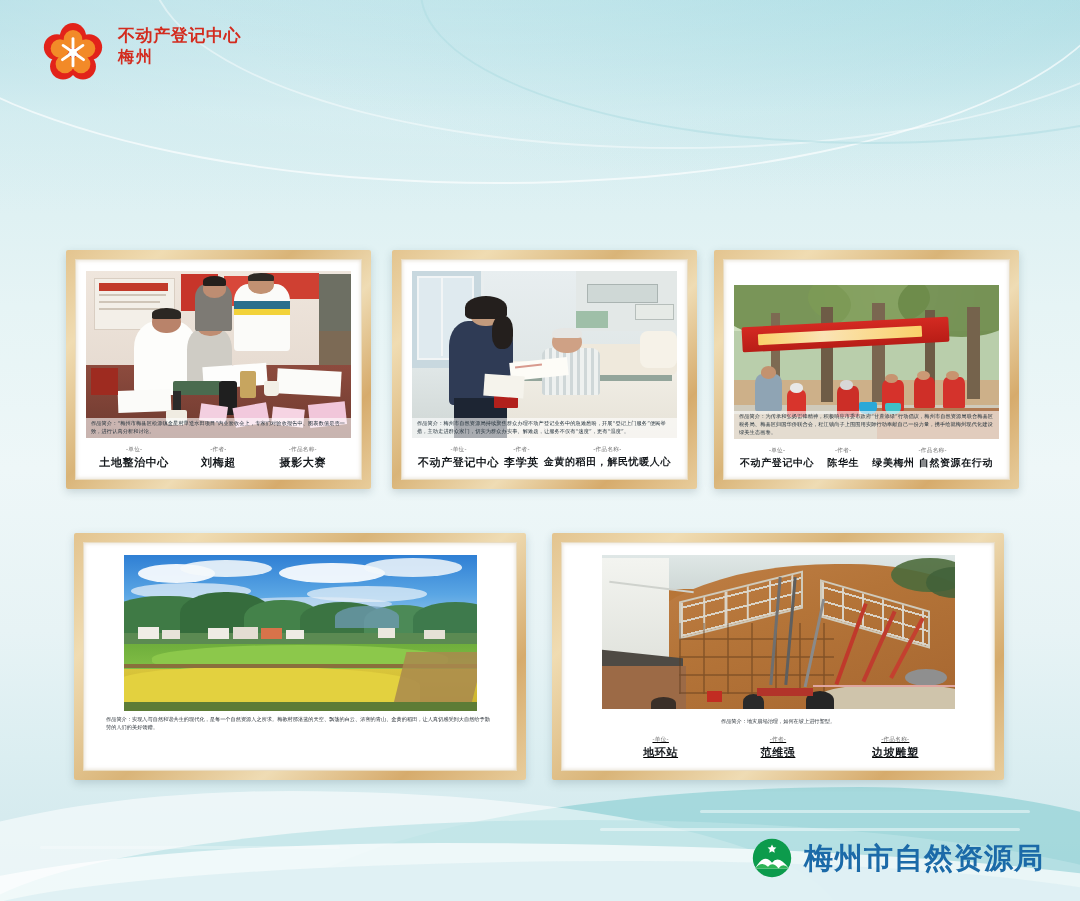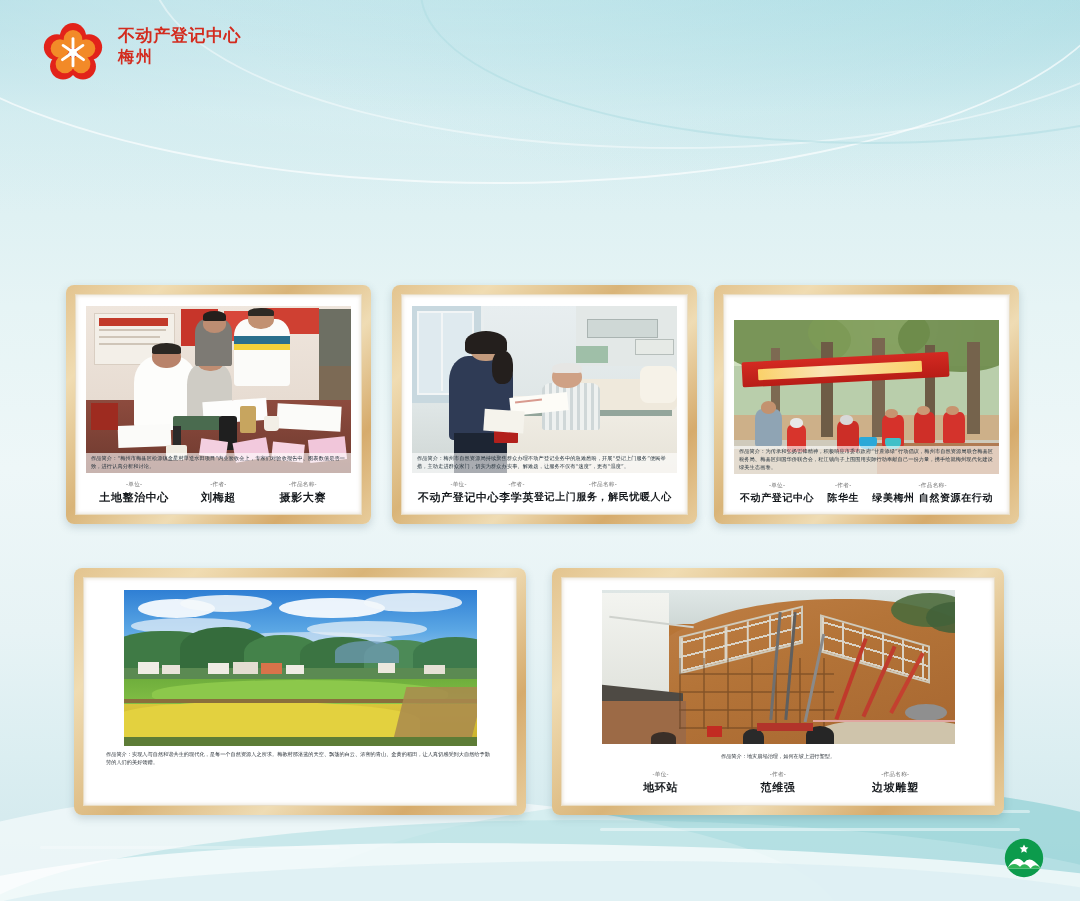--- a/index.html
+++ b/index.html
@@ -67,23 +67,22 @@
     -webkit-background-clip:text;background-clip:text;color:transparent;
     filter:drop-shadow(2px 2px 0 #ffffff) drop-shadow(-2px -2px 0 #ffffff)
            drop-shadow(2px -2px 0 #ffffff) drop-shadow(-2px 2px 0 #ffffff)
            drop-shadow(3px 4px 2px rgba(70,120,130,.22));
   }
 
   
   .frame{
     position:absolute;box-sizing:border-box;
     background:linear-gradient(135deg,#e3c48f 0%,#f0dcb2 18%,#d9b478 42%,#efdcb4 62%,#d6ab6c 82%,#e8cd9c 100%);
-    padding:9px;border-radius:8px;
+    padding:9px;border-radius:2px;
     box-shadow:0 3px 9px rgba(60,90,100,.22);
-    margin-top:35px;
   }
   .frame-inner{
     width:100%;height:100%;box-sizing:border-box;background:#ffffff;
     border:1px solid #e9dcc2;
     box-shadow:inset 0 0 4px rgba(150,120,70,.28);
     display:flex;flex-direction:column;align-items:center;
     padding:11px 10px 8px 10px;
   }
   .photo{position:relative;width:100%;overflow:hidden;background:#cfd4d6;}
   .photo-overlay{
@@ -273,21 +272,21 @@
         <div class="meta-col">
           <div class="meta-label">-单位-</div>
           <div class="meta-value">不动产登记中心</div>
         </div>
         <div class="meta-col">
           <div class="meta-label">-作者-</div>
           <div class="meta-value">李学英</div>
         </div>
         <div class="meta-col" style="flex:1.6;">
           <div class="meta-label">-作品名称-</div>
-          <div class="meta-value sm">登记上门服务，解民忧暖人心</div>
+          <div class="meta-value sm">金黄的稻田，解民忧暖人心</div>
         </div>
       </div>
     </div>
   </div>
 
   <div class="frame" style="left:714px;top:250px;width:305px;height:239px;">
     <div class="frame-inner">
       <div class="photo" style="height:167px;margin-top:14px;">
         <div class="sc">
           <div class="layer" style="inset:0;background:linear-gradient(180deg,#cfe0bf 0 30%,#b9ceab 30% 62%,#cdb089 62% 82%,#b8a183 82% 100%);"></div>
@@ -428,21 +427,21 @@
           <div class="layer" style="left:86%;top:74%;width:12%;height:11%;background:#8f8f8f;border-radius:50%;"></div>
           <div class="layer" style="left:40%;top:90%;width:6%;height:10%;background:#2a2a2a;border-radius:50% 50% 0 0;"></div>
           <div class="layer" style="left:58%;top:88%;width:8%;height:12%;background:#262626;border-radius:50% 50% 0 0;"></div>
           <div class="layer" style="left:14%;top:92%;width:7%;height:8%;background:#3a2f28;border-radius:50% 50% 0 0;"></div>
           <div class="layer" style="left:30%;top:88%;width:4%;height:7%;background:#c22c22;"></div>
           <div class="layer" style="left:44%;top:86%;width:16%;height:5%;background:#b2342a;"></div>
           <div class="layer" style="left:60%;top:84%;right:0;height:2px;background:#e0a6a0;"></div>
         </div>
       </div>
       <div class="cap-below center" style="padding-top:8px;">作品简介：地灾崩塌治理，如何在坡上进行塑型。</div>
-      <div class="meta" style="padding:10px 26px 2px 26px;">
+      <div class="meta" style="padding:10px 26px 2px 26px;text-decoration:underline;">
         <div class="meta-col">
           <div class="meta-label">-单位-</div>
           <div class="meta-value">地环站</div>
         </div>
         <div class="meta-col">
           <div class="meta-label">-作者-</div>
           <div class="meta-value">范维强</div>
         </div>
         <div class="meta-col">
           <div class="meta-label">-作品名称-</div>
@@ -455,15 +454,16 @@
   <div class="foot">
     <div class="foot-mark">
       <svg viewBox="0 0 100 100" width="40" height="40">
         <circle cx="50" cy="50" r="48" fill="#0c9b4c"></circle>
         <path d="M8 76 Q30 36 50 62 Q66 40 92 76 Z" fill="#ffffff"></path>
         <path d="M8 76 Q24 56 40 72 Q52 58 66 76 Z" fill="#2fb457"></path>
         <path d="M66 76 Q78 60 92 76 Z" fill="#2fb457"></path>
         <path d="M50 16 l3.4 7 7.6 .9 -5.6 5.2 1.5 7.5 -6.9 -3.7 -6.9 3.7 1.5 -7.5 -5.6 -5.2 7.6 -.9 Z" fill="#ffffff"></path>
       </svg>
     </div>
+    <div class="foot-text">梅州市自然资源局</div>
   </div>
 
 </div>
 
 </body></html>

